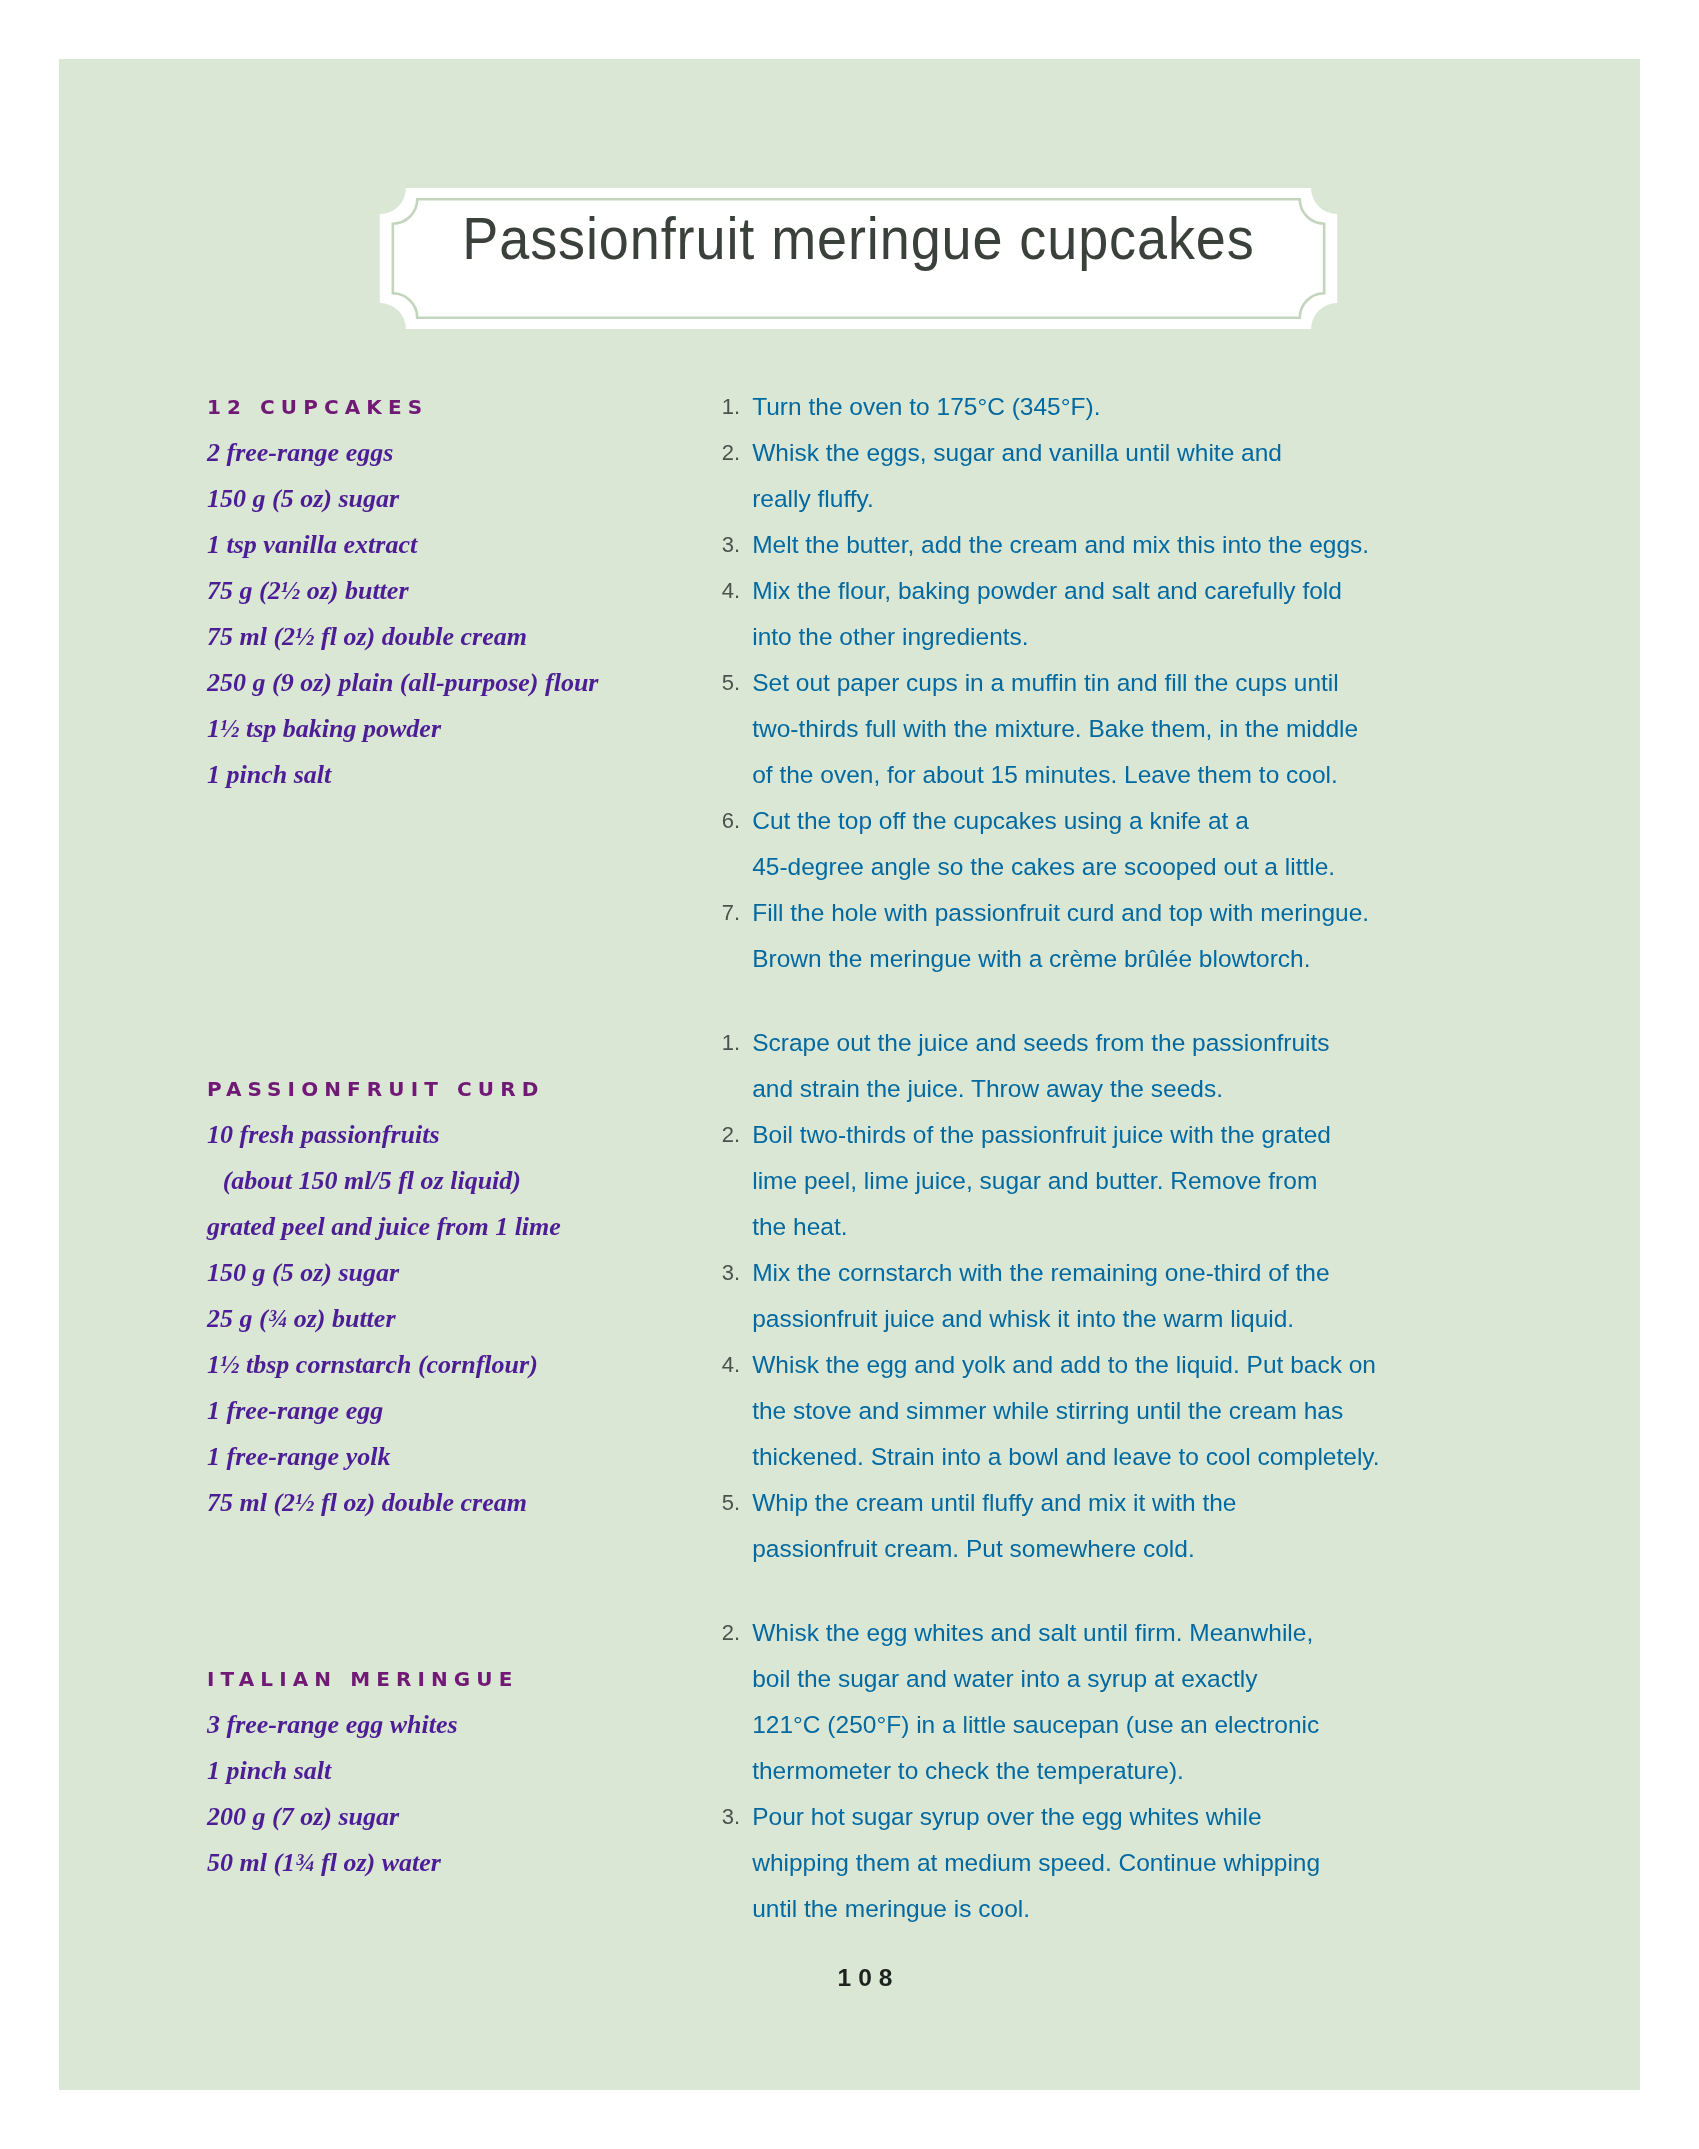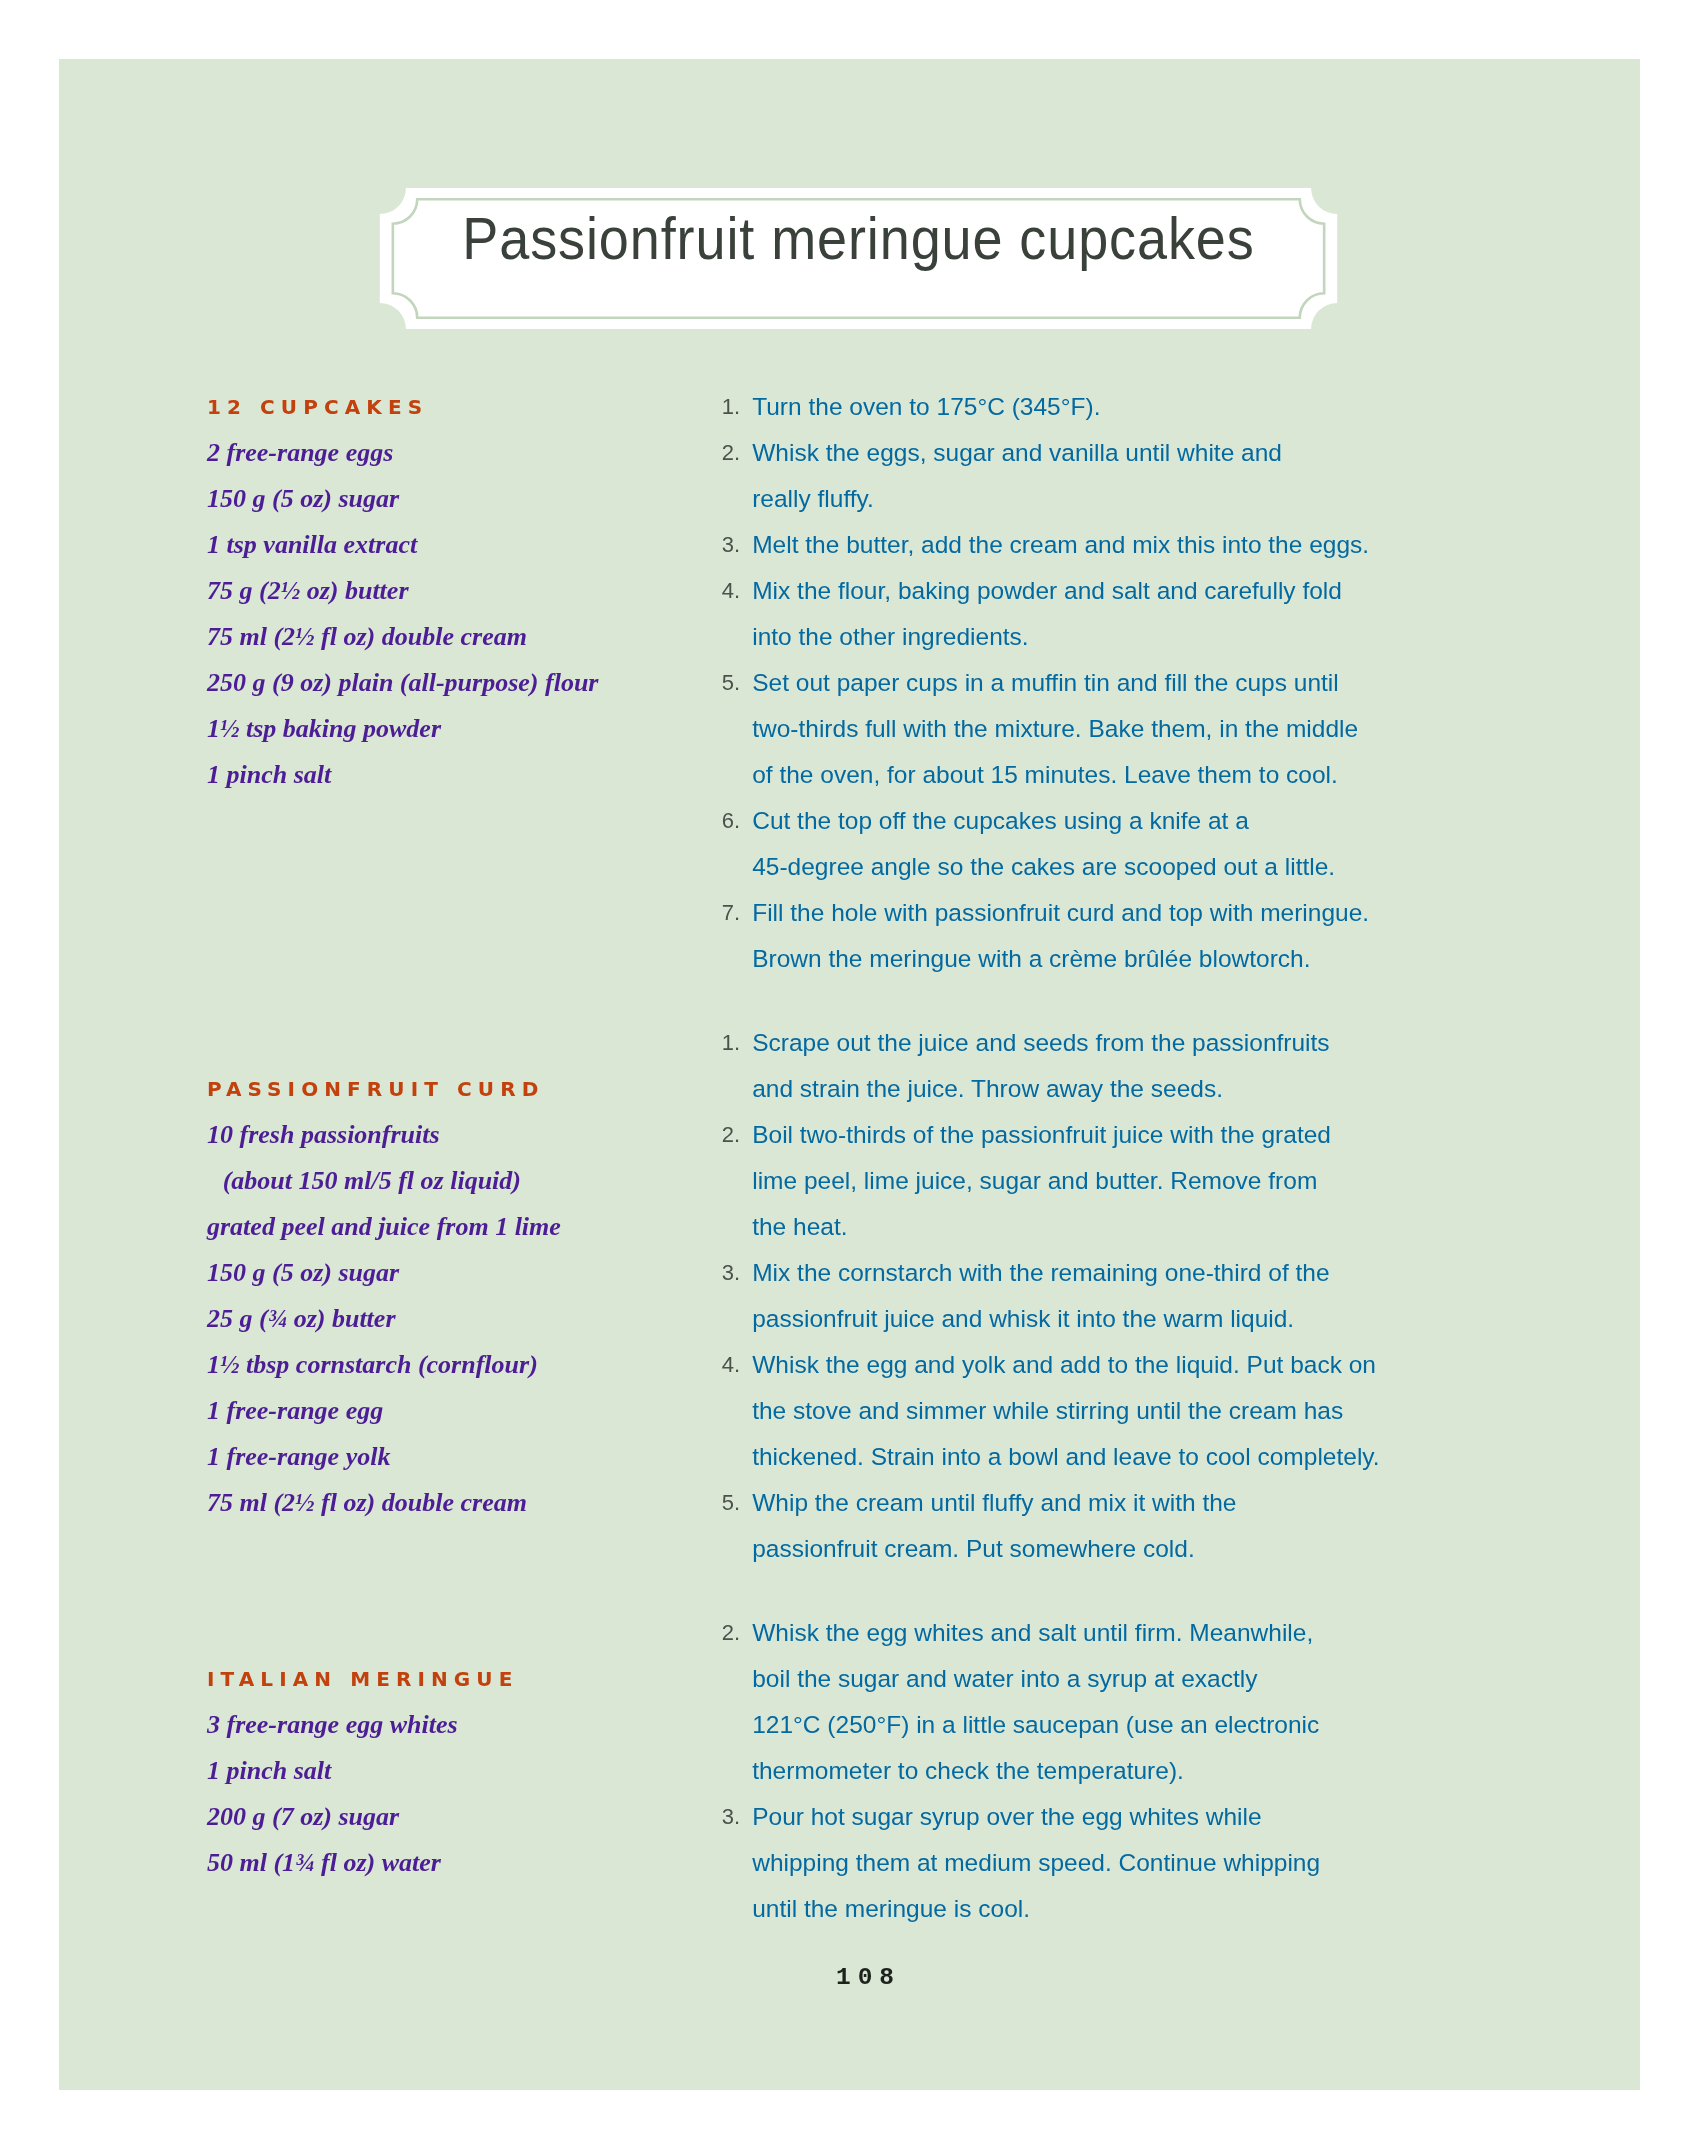--- a/index.html
+++ b/index.html
@@ -23,21 +23,21 @@
     transform:scaleY(1.08);
   }
   
   .content{position:absolute;left:148px;top:325px;width:1371px;}
   .section{display:flex;align-items:flex-start;}
   .section + .section{margin-top:38px;}
   .ingredients{width:498px;flex:none;}
   .section:nth-child(n+2) .ingredients{padding-top:46px;}
   .label{
     margin:0;font-family:"DejaVu Sans",sans-serif;font-weight:700;
-    font-size:20px;letter-spacing:6.1px;color:#c2410c;line-height:46px;
+    font-size:20px;letter-spacing:6.1px;color:#701a75;line-height:46px;
   }
   .ing-list{list-style:none;margin:0;padding:0;}
   .ing{
     font-family:"Liberation Serif",serif;font-style:italic;font-weight:700;
     font-size:26px;line-height:46px;color:#4c1d95;white-space:nowrap;
   }
   .ing.indent{padding-left:15.7px;}
   .steps{list-style:none;margin:0;padding:0;flex:1;}
   .step{display:flex;}
   .num{
@@ -45,21 +45,21 @@
     font-family:"Liberation Sans",sans-serif;font-weight:400;
     font-size:22px;line-height:46px;color:#4b524c;
   }
   .lines{margin-left:12.2px;}
   .line{
     font-family:"Liberation Sans",sans-serif;font-weight:400;
     font-size:24.5px;line-height:46px;color:#0369a1;white-space:nowrap;
   }
   .page-number{
     position:absolute;left:744px;top:1901px;width:131px;text-align:center;
-    font-family:Liberation Mono, monospace;font-weight:700;
+    font-family:Liberation Sans, sans-serif;font-weight:700;
     font-size:24.5px;letter-spacing:7px;color:#1d221d;line-height:35px;
   }
 </style>
 </head>
 <body>
 
 <div class="page">
 
   <div class="plaque">
     <svg width="961" height="141" viewBox="0 0 1100 162">

